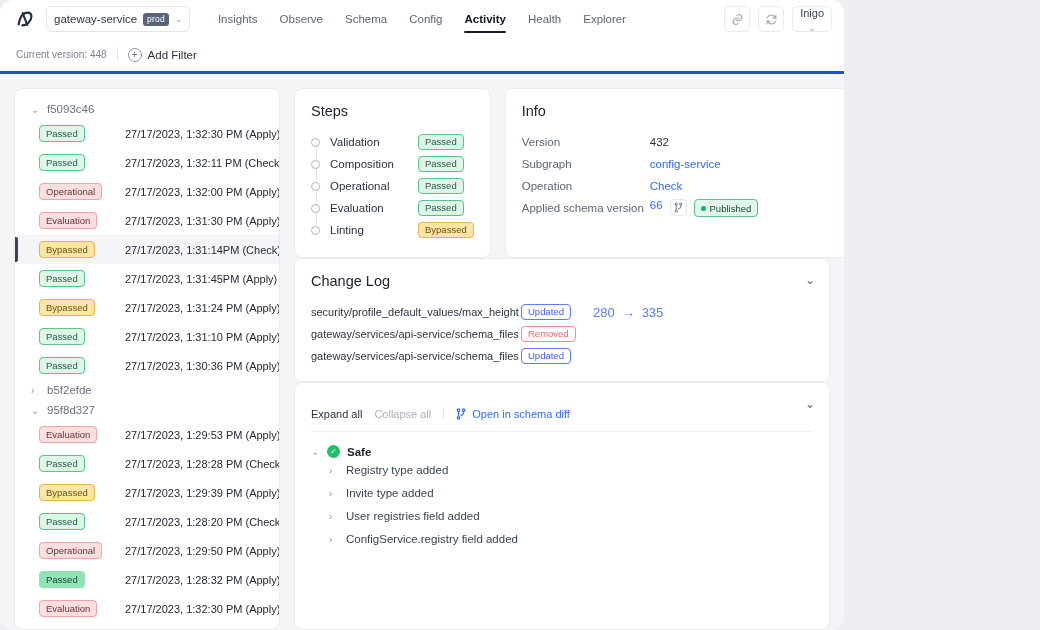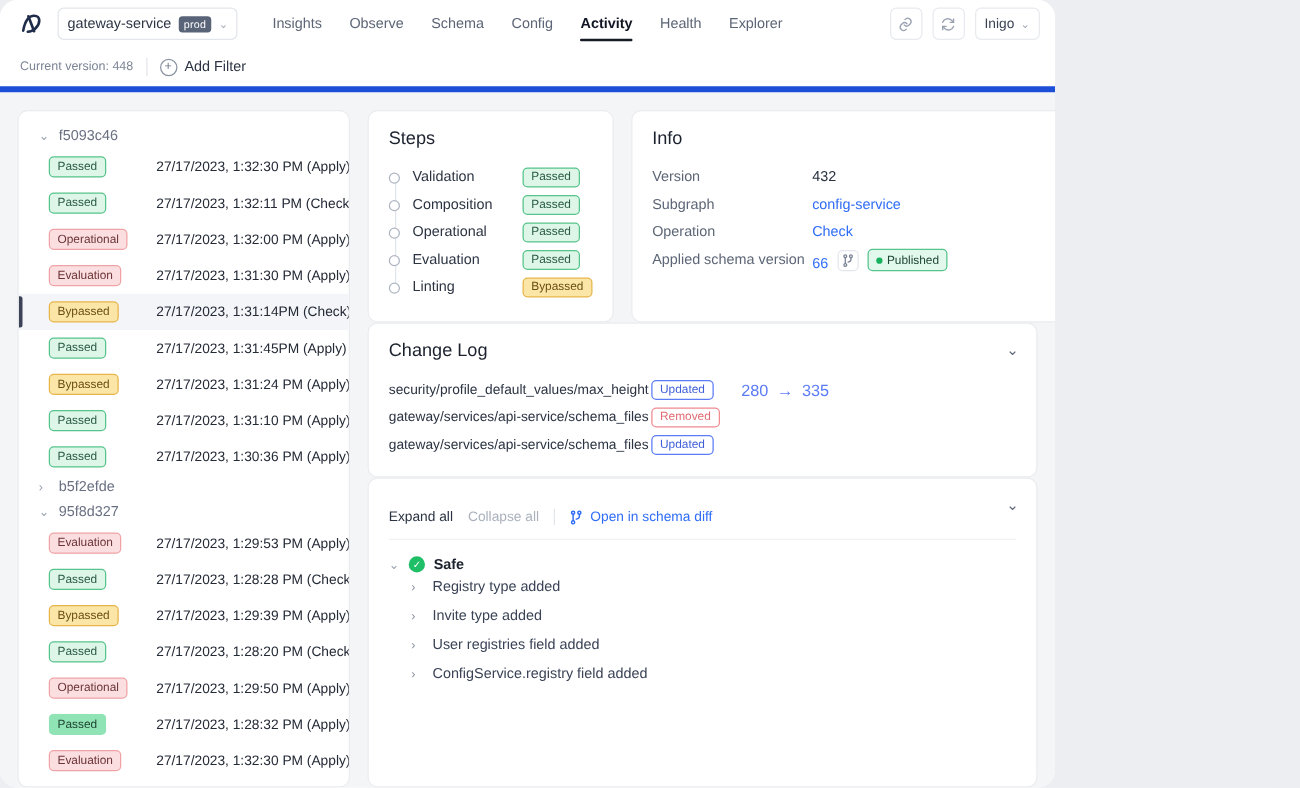--- a/index.html
+++ b/index.html
@@ -73,29 +73,29 @@
   }
   .icon-btn {
     width: 26px; height: 26px;
     border: 1px solid #e8eaee; border-radius: 5px;
     display: flex; align-items: center; justify-content: center;
     color: #9aa2b1; background: #fff;
   }
   .user-btn {
     height: 26px; border: 1px solid #e8eaee; border-radius: 5px;
     display: flex; align-items: center; gap: 5px;
-    padding: 0 7px; font-size: 11px; color: #3a4356; background: #fff;
+    padding: 0 7px; font-size: 11px; color: #3a4356; background: #fff; flex-direction: column;
   }
 
   
   .subbar {
     height: 36px; display: flex; align-items: center;
     padding: 0 16px; gap: 10px;
     background: #fff;
-    border-bottom: 5px solid #1d4ed8;
+    border-bottom: 3px solid #1d4ed8;
   }
   .curver { font-size: 10px; color: #7b8495; }
   .vdiv { width: 1px; height: 15px; background: #e3e6eb; }
   .addfilter { display: flex; align-items: center; gap: 6px; font-size: 11.5px; color: #2b3342; }
   .plus-ic { width: 14px; height: 14px; border: 1.2px solid #8c94a3; border-radius: 50%;
     display:flex; align-items:center; justify-content:center; color:#6d7585; font-size:10px; line-height:1; }
 
   
   .body {
     position: absolute; left: 0; right: 0; top: 74px; bottom: 0;
@@ -166,21 +166,21 @@
     border: 1.3px solid #aeb5c2; background: #fff;
     flex: 0 0 auto; z-index: 1;
   }
   .step-name { font-size: 11.5px; color: #2b3342; margin-left: 10px; width: 88px; }
   .step-badge { margin-left: 0; }
 
   .info-row { display: flex; align-items: center; height: 22px; font-size: 11.5px; }
   .info-key { color: #5d6676; width: 128px; flex: 0 0 128px; }
   .info-val { color: #2b3342; }
   .info-val.link { color: #2f6df6; }
-  .pub-wrap { display: flex; align-items: flex-end; gap: 7px; }
+  .pub-wrap { display: flex; align-items: flex-start; gap: 7px; }
   .mini-icon-box {
     width: 17px; height: 17px; border: 1px solid #e4e7ec; border-radius: 4px;
     display: flex; align-items: center; justify-content: center; color: #7b8495;
   }
   .pub-badge {
     display: inline-flex; align-items: center; gap: 4px;
     font-size: 9.5px; padding: 2.5px 6px; border-radius: 4px;
     background: #e2f8ec; border: 1px solid #56c48b; color: #1f4733;
   }
   .pub-dot { width: 5px; height: 5px; border-radius: 50%; background: #18b15e; }

